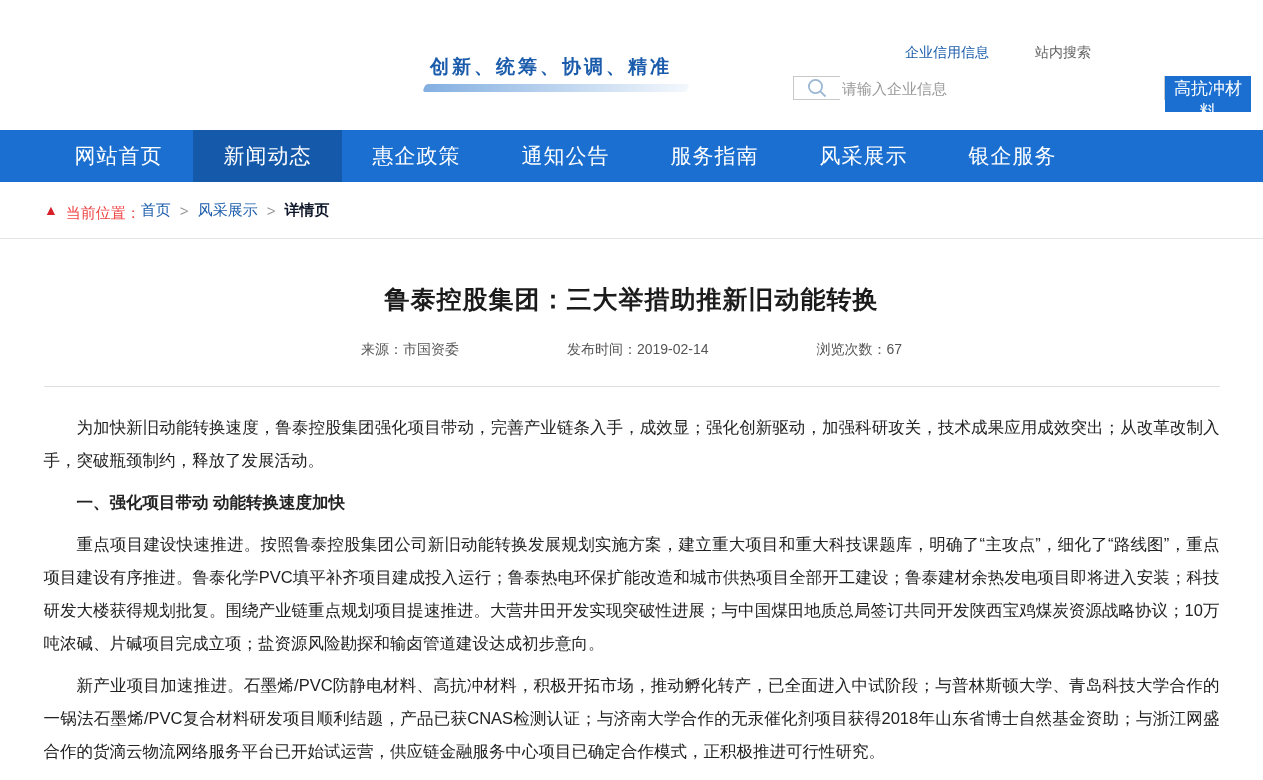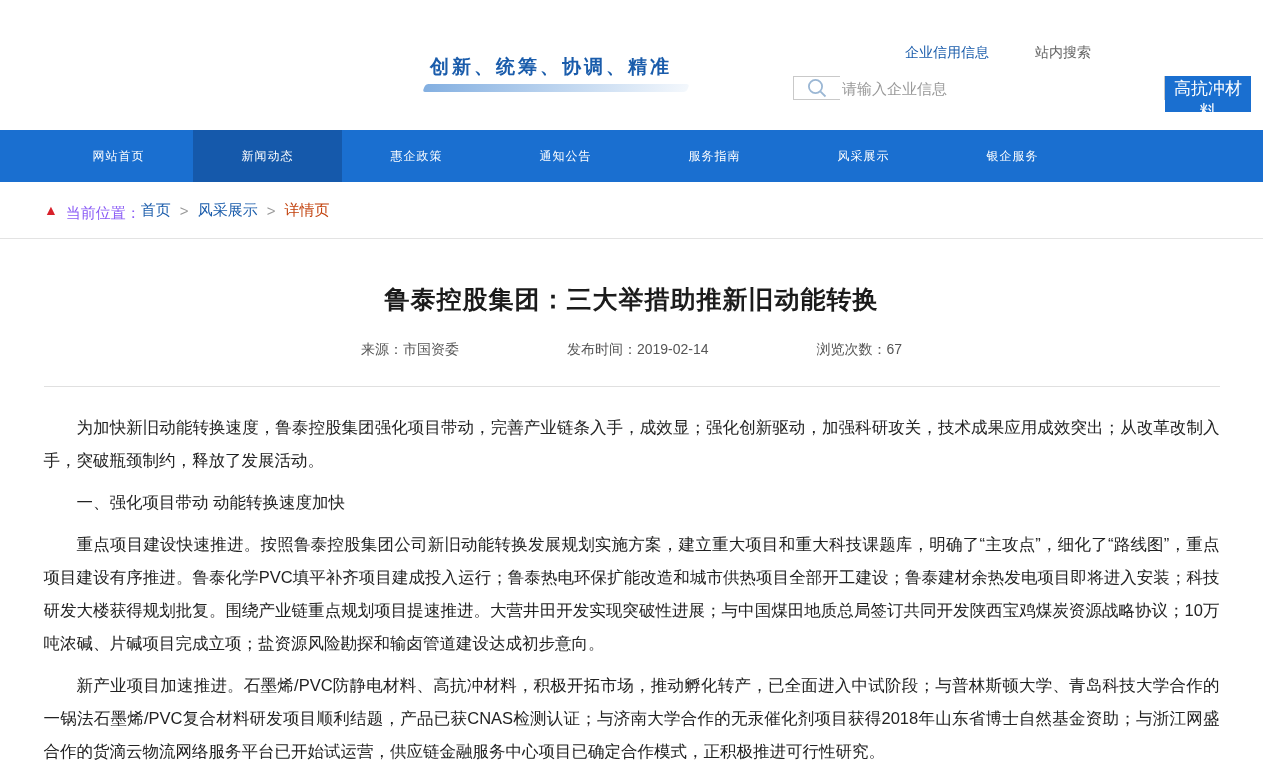--- a/index.html
+++ b/index.html
@@ -161,41 +161,41 @@
     display: flex;
     align-items: stretch;
     padding-left: 44px;
   }
   .nav-item {
     width: 149px;
     display: flex;
     align-items: center;
     justify-content: center;
     color: #ffffff;
-    font-size: 12px;
+    font-size: 21px;
     cursor: pointer;
     letter-spacing: 1px;
   }
   .nav-item.active { background: #1559ab; }
 
   
   .crumb-band {
     height: 57px;
     border-bottom: 1px solid #e3e3e3;
     display: flex;
     align-items: center;
     padding-left: 44px;
     font-size: 15px;
     color: #555555;
   }
   .home-icon { color: #d8202a; margin-right: 8px; font-size: 14px; }
-  .crumb-label { color: #8b5cf6; margin-top: 6px; }
+  .crumb-label { color: #ef4444; margin-top: 6px; }
   .crumb-sep { margin: 0 9px; color: #999999; }
   .crumb-link { color: #1a5cab; text-decoration: none; cursor: pointer; }
-  .crumb-cur { color: #c2410c; }
+  .crumb-cur { color: #0f172a; font-weight: bold; }
 
   
   .article {
     width: 1176px;
     margin: 0 auto;
     padding-top: 44px;
   }
   .article-title {
     text-align: center;
     font-size: 25px;
@@ -218,21 +218,21 @@
     width: 1176px;
   }
   .body-text {
     margin-top: 24px;
     font-size: 16.5px;
     line-height: 33px;
     color: #222222;
     text-align: justify;
   }
   .body-text p { margin: 0 0 9px 0; text-indent: 2em; }
-  .body-text p.sub { font-weight: normal; }
+  .body-text p.sub { font-weight: bold; }
 </style>
 </head>
 <body>
 
 <div class="header">
 
   <div class="slogan-underline"></div>
   <div class="logo-slogan">创新、统筹、协调、精准</div>
 
   <div class="top-links">

